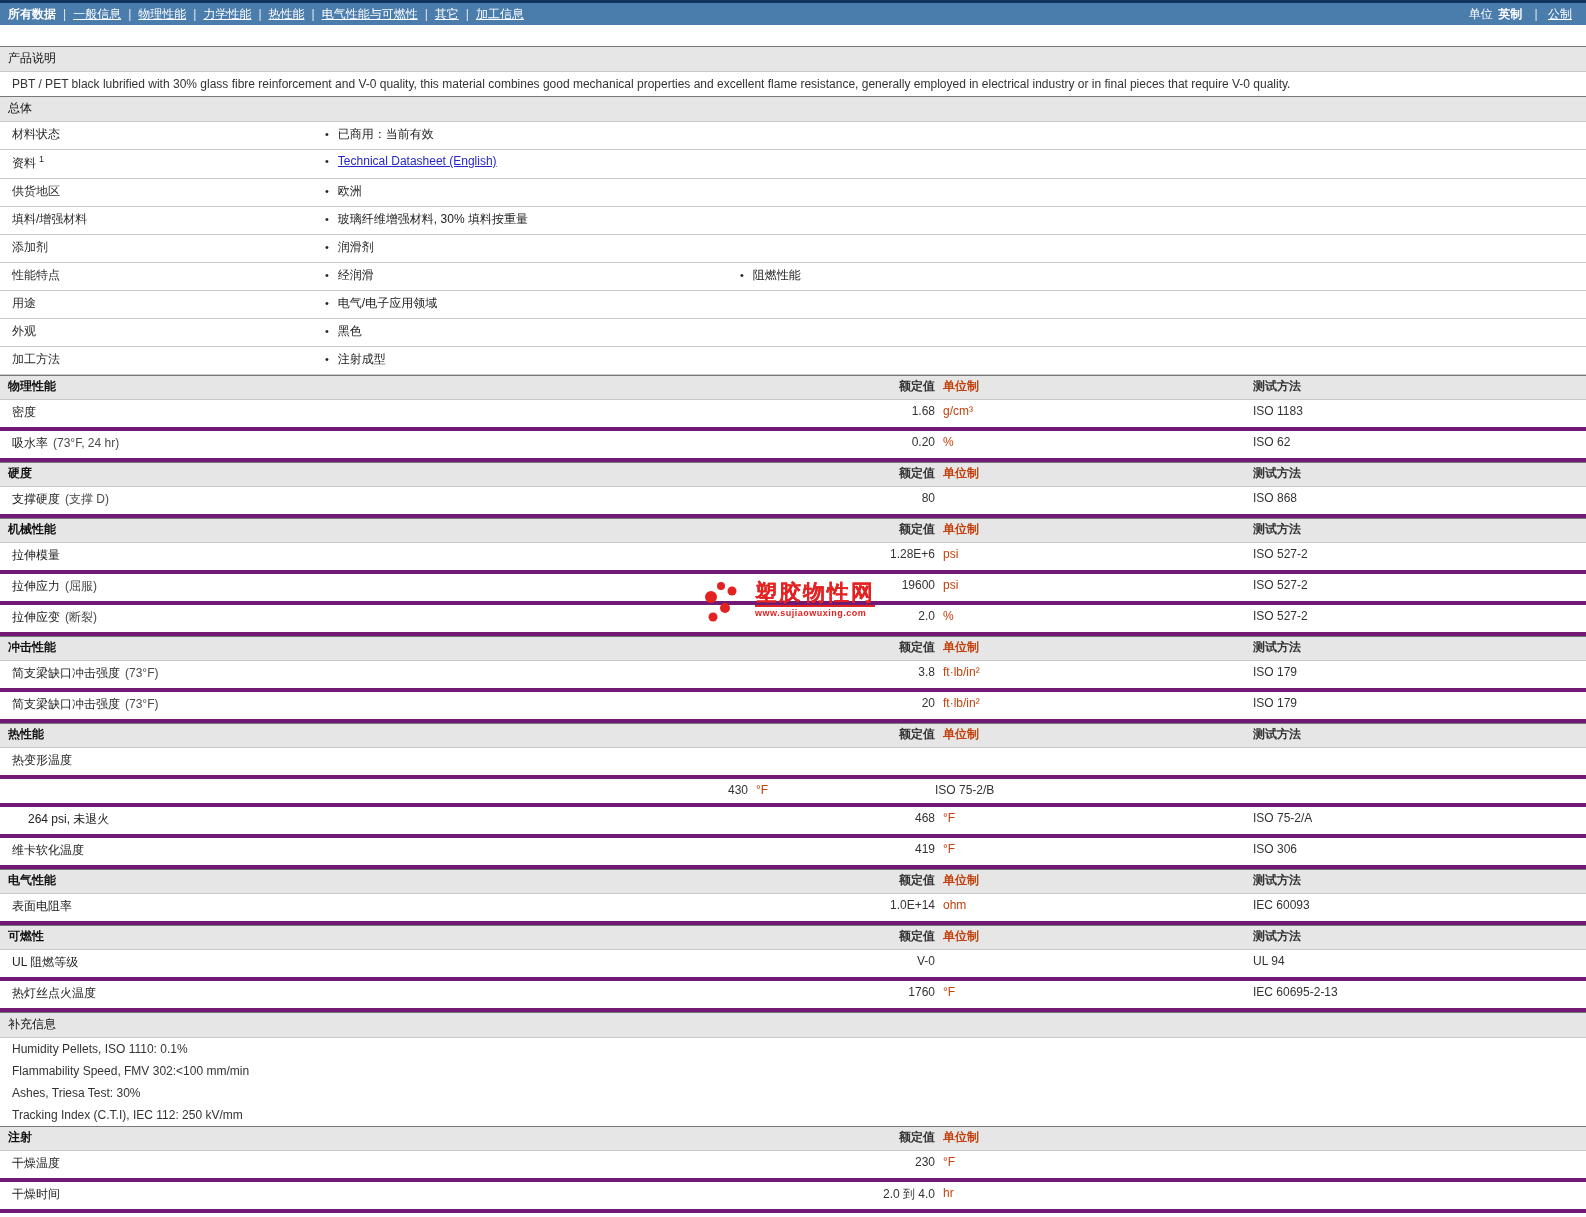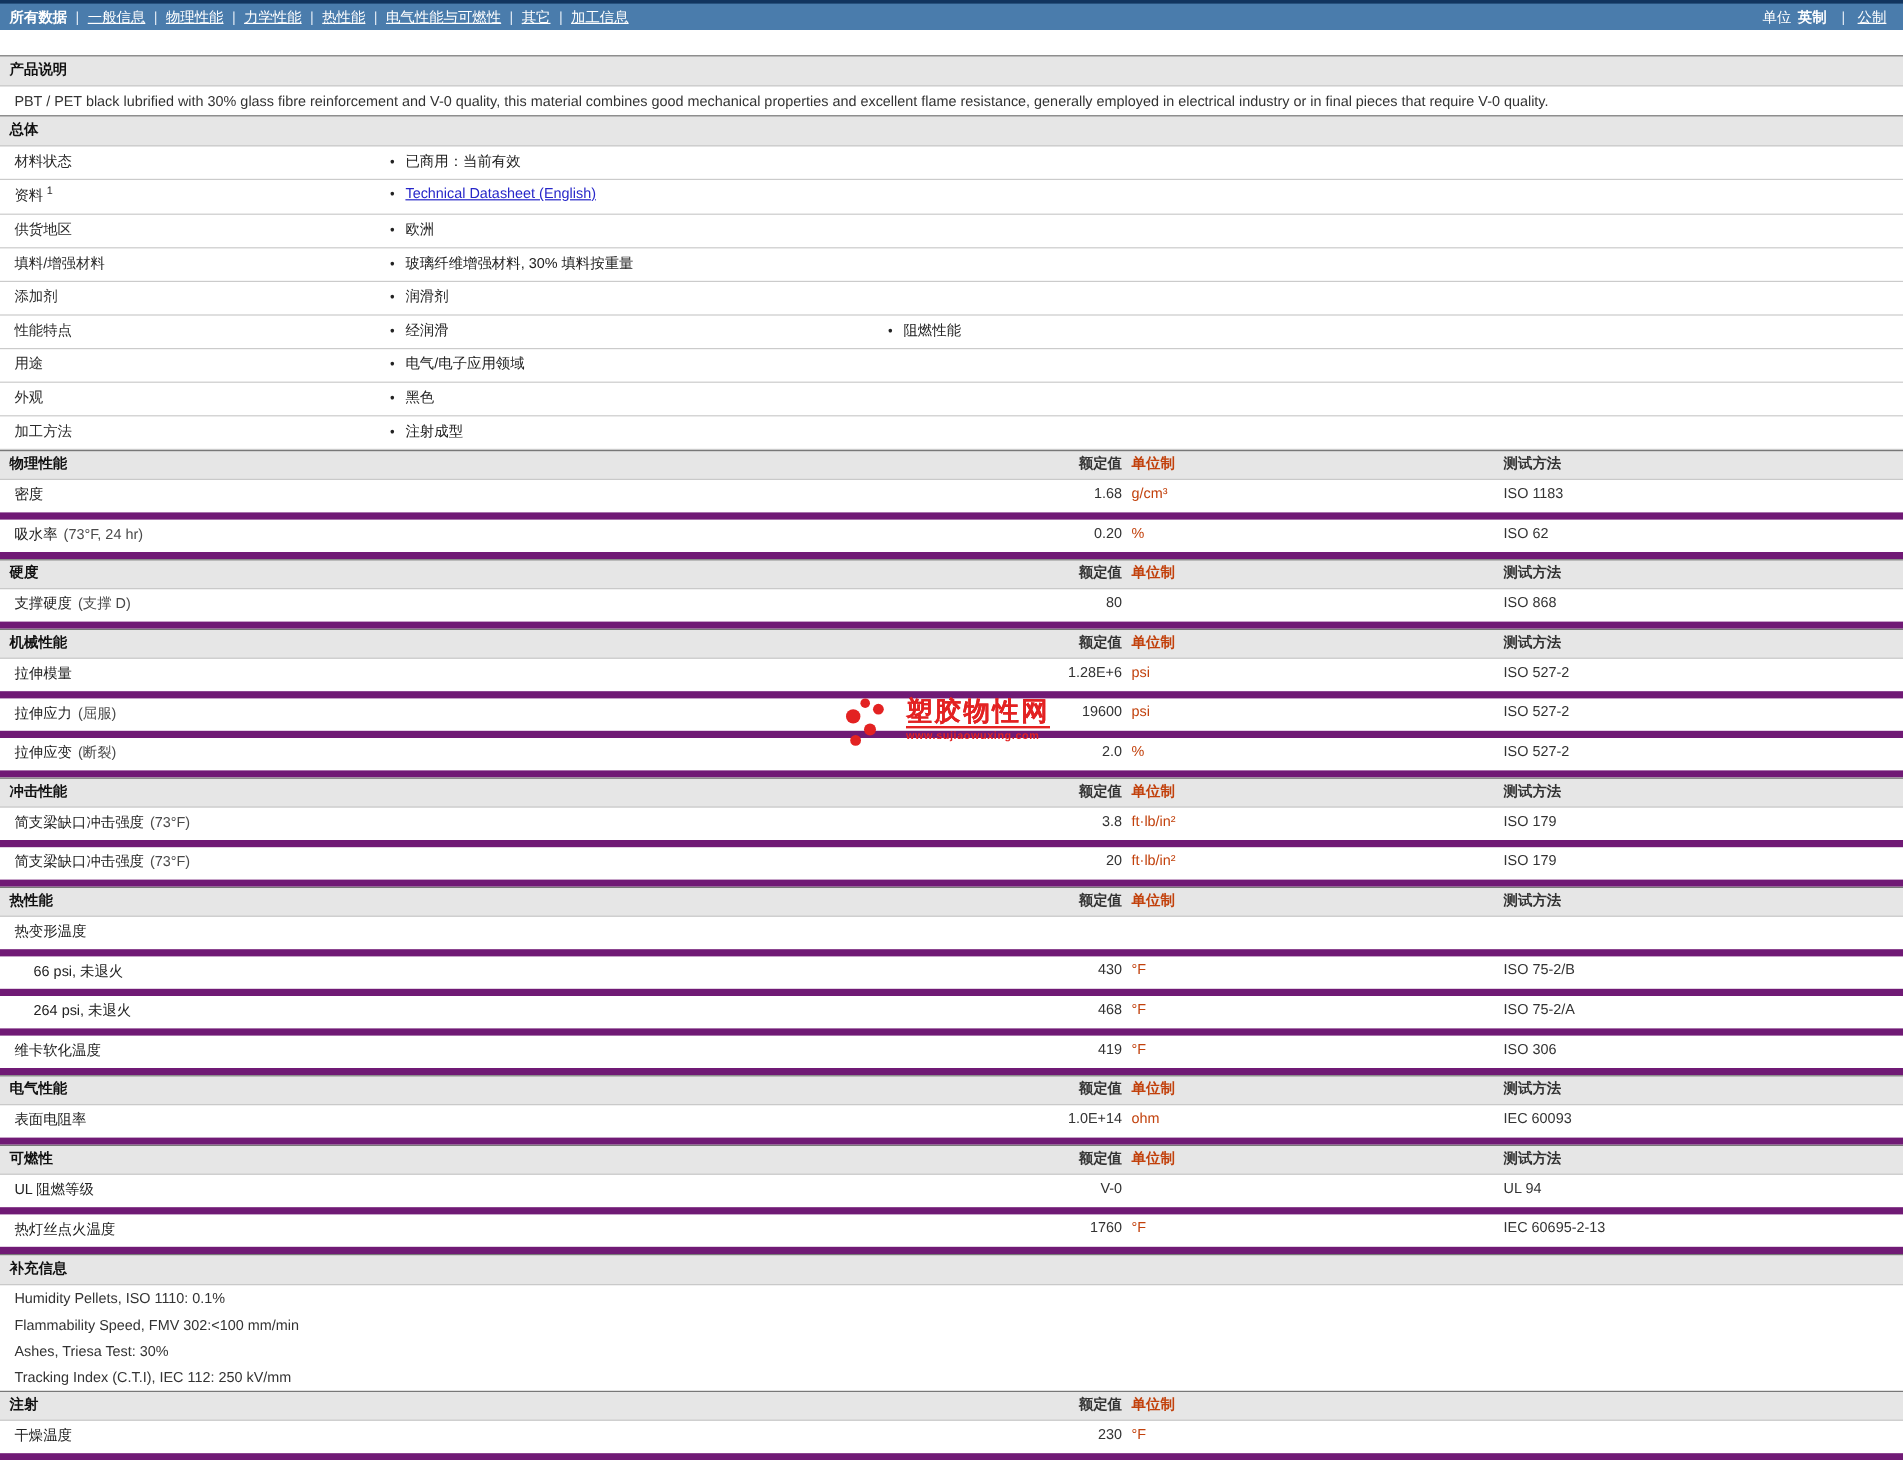--- a/index.html
+++ b/index.html
@@ -13,34 +13,34 @@
             padding:0 14px 0 8px; color:#fff; }
   .topnav a { color:#fff; text-decoration:underline; cursor:pointer; }
   .topnav .tab-active { font-weight:bold; text-decoration:none; }
   .topnav .sep { margin:0 7px; color:#dfe9f3; }
   .nav-right b { margin:0 2px; }
 
   .gap-top { height:21px; }
 
   
   .sec-head { background:#E6E6E6; border-top:1px solid #787878; border-bottom:1px solid #C9C9C9;
-              padding:3px 0 4px 8px; font-weight:bold; color:#111; }
+              padding:3px 0 4px 8px; font-weight:normal; color:#111; }
   .desc-row { padding:5px 0 5px 12px; color:#333; }
 
   .gen-row { display:grid; grid-template-columns:313px 415px auto; padding:4px 0 6px 12px;
              border-bottom:1px solid #CBCBCB; }
   .gen-label { color:#2b2b2b; }
   .bullet-item .b { font-size:11px; margin-right:9px; }
   sup.fn { font-size:9px; vertical-align:super; margin-left:3px; }
 
   .prop-grid { display:grid; grid-template-columns:736px 187px 318px auto; padding-left:12px; }
   .p-head { background:#E6E6E6; border-top:1px solid #787878; border-bottom:1px solid #C9C9C9;
             font-weight:bold; padding-top:2px; padding-bottom:4px; color:#111; }
   .p-head .ph-title { margin-left:-4px; }
-  .p-row { border-bottom:6px solid #701a75; padding-top:4px; padding-bottom:6px; }
+  .p-row { border-bottom:4px solid #701a75; padding-top:4px; padding-bottom:6px; }
   .c-val { text-align:right; color:#333; }
   .c-unit { padding-left:8px; color:#c2410c; }
   .c-method { color:#333; }
   .cond { color:#4a4a4a; margin-left:5px; }
   .indent1 { padding-left:16px; }
 
   .supp-line { padding:4px 0 4px 12px; color:#333; }
 
   a.datasheet-link, a.footer-link { color:#2626C9; text-decoration:underline; cursor:pointer; }
 
@@ -192,21 +192,20 @@
         <span class="c-unit">单位制</span>
         <span class="c-method">测试方法</span>
       </div>
       <div class="prop-grid p-row">
         <span>热变形温度</span>
         <span class="c-val"></span>
         <span class="c-unit"></span>
         <span class="c-method"></span>
       </div>
       <div class="prop-grid p-row">
-        <span class="indent1">66 psi, 未退火</span>
         <span class="c-val">430</span>
         <span class="c-unit">°F</span>
         <span class="c-method">ISO 75-2/B</span>
       </div>
       <div class="prop-grid p-row">
         <span class="indent1">264 psi, 未退火</span>
         <span class="c-val">468</span>
         <span class="c-unit">°F</span>
         <span class="c-method">ISO 75-2/A</span>
       </div>

